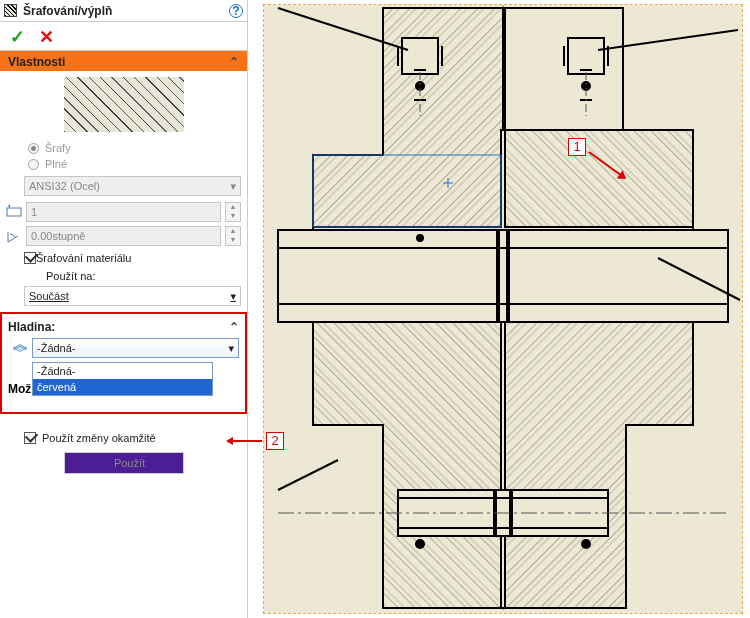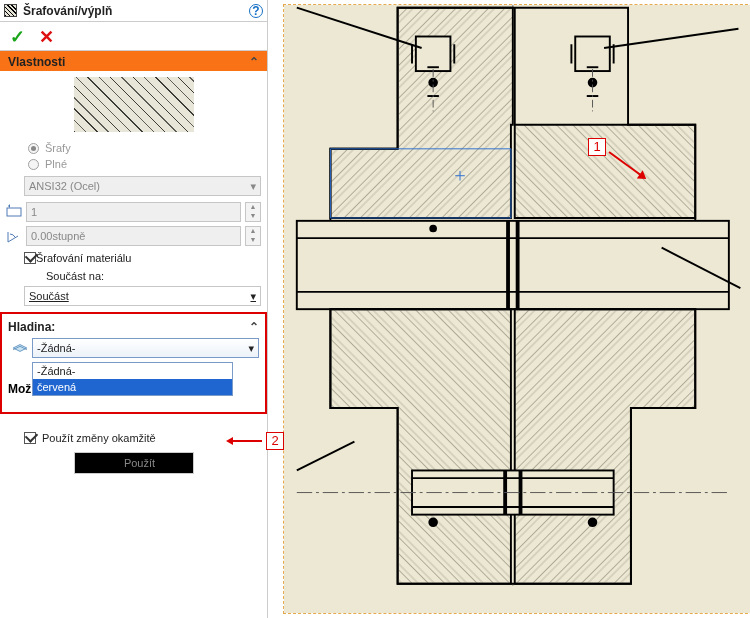--- a/index.html
+++ b/index.html
@@ -1,20 +1,20 @@
 <!DOCTYPE html>
 <html><head>
 <meta charset="utf-8">
 <style>
 *{box-sizing:border-box;font-family:Arial,Helvetica,sans-serif;}
 html,body{margin:0;padding:0;width:750px;height:618px;overflow:hidden;}
 body{display:flex;background:#fff;font-size:11px;color:#222;}
 
 
-#panel{width:268px;height:618px;border-right:1px solid #ccc;background:#fff;position:relative;}
+#panel{width:248px;height:618px;border-right:1px solid #ccc;background:#fff;position:relative;}
 .heading{height:22px;border-bottom:1px solid #ccc;display:flex;align-items:center;padding:0 4px;}
 .heading .hatch-icon{width:13px;height:13px;background:repeating-linear-gradient(45deg,#000 0,#000 1px,#e5e3d6 1px,#e5e3d6 3px);margin-right:6px;border:1px solid #444;}
 .heading b{font-size:12px;}
 .heading .help{margin-left:auto;color:#1670c5;font-size:12px;cursor:pointer;border:1px solid #1670c5;border-radius:50%;width:14px;height:14px;line-height:12px;text-align:center;font-weight:bold;}
 .okcancel{display:flex;gap:14px;padding:6px 10px 4px 10px;border-bottom:1px solid #ccc;}
 .okcancel .ok{color:#1ba51b;font-size:18px;line-height:1;font-weight:bold;cursor:pointer;}
 .okcancel .cancel{color:#d11;font-size:18px;line-height:1;font-weight:bold;cursor:pointer;}
 
 .section-title{background:#f97316;padding:4px 8px 2px 8px;font-size:12px;font-weight:bold;display:flex;align-items:center;}
 .section-title .chev{margin-left:auto;color:#444;}
@@ -45,21 +45,21 @@
 .red-group .sect .chev{margin-left:auto;color:#444;}
 .layersel-wrap{display:flex;align-items:center;gap:4px;padding-left:4px;position:relative;}
 .layer-ico{width:16px;height:12px;}
 .layersel{flex:1;height:20px;border:1px solid #7a9bc7;background:linear-gradient(#fff,#ecf2f9);display:flex;align-items:center;justify-content:space-between;padding:0 4px;}
 .dropdown{position:absolute;top:24px;left:24px;right:26px;border:1px solid #7a9bc7;background:#fff;display:flex;flex-direction:column;}
 .dropdown div{padding:2px 4px;}
 .dropdown .sel{background:#1f66d0;color:#fff;}
 .opt-label{font-weight:bold;margin-top:24px;font-size:12px;color:#000;}
 
 .apply-chk{padding:18px 0 0 24px;display:flex;align-items:center;gap:6px;}
-.apply-btn{display:block;margin:8px auto 0 auto;text-align:center;border:1px solid #ccc;background:#000000;color:#888;width:120px;line-height:20px;height:22px;padding-left:12px;}
+.apply-btn{display:block;margin:8px auto 0 auto;text-align:center;border:1px solid #ccc;background:#4c1d95;color:#888;width:120px;line-height:20px;height:22px;padding-left:12px;}
 
 .callout{position:absolute;font-family:Arial;border:1.5px solid #d00;color:#d00;background:#fff;width:18px;height:18px;line-height:16px;text-align:center;font-size:13px;}
 .arrow2{position:absolute;left:232px;top:440px;width:30px;height:2px;background:#d00;}
 .arrow2::before{content:"";position:absolute;left:-6px;top:-3px;border-right:7px solid #d00;border-top:4px solid transparent;border-bottom:4px solid transparent;}
 
 
 #canvas{flex:1;position:relative;height:618px;}
 #canvas svg{position:absolute;inset:0;}
 
 
@@ -135,21 +135,21 @@
         <div>▲</div>
         <div>▼</div>
       </div>
   </div>
 
   <div class="chkrow">
     <span class="chkbox checked"></span>
     <span>Šrafování materiálu</span>
   </div>
 
-  <div class="lbl-apply">Součást na:</div>
+  <div class="lbl-apply">Použít na:</div>
   <div class="apply-sel">
     <span>Součást</span>
     <span>▾</span>
   </div>
 
   <div class="red-group">
     <div class="sect">
       <span>Hladina:</span>
       <span class="chev">⌃</span>
     </div>

